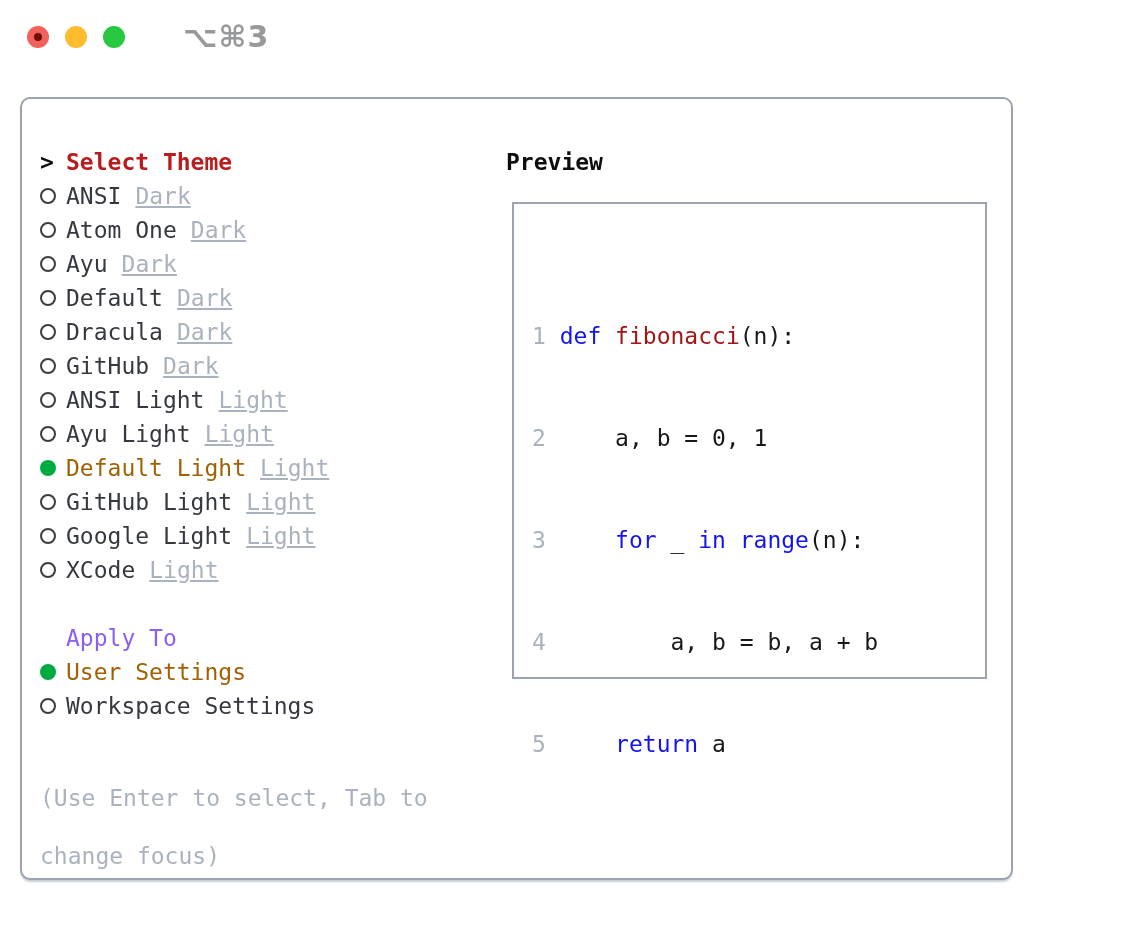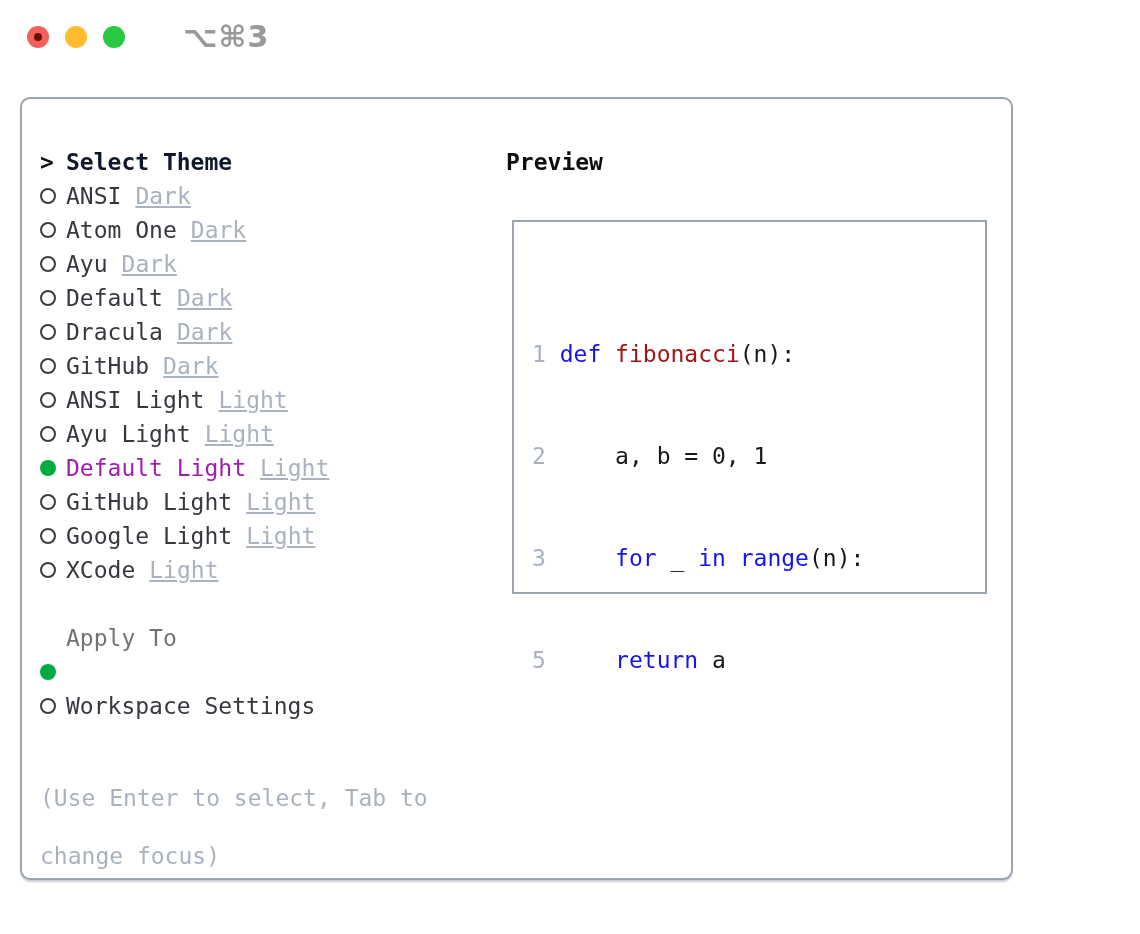--- a/index.html
+++ b/index.html
@@ -25,32 +25,32 @@
     border:2px solid #9aa3ae;border-radius:10px;background:#ffffff;
     box-shadow:0 3px 2px -1px rgba(154,163,174,.55);
   }
   
   .left-col{position:absolute;left:18px;top:46px;font-size:23px;line-height:34px;color:#35393f;}
   .row{height:34px;display:flex;align-items:center;white-space:pre;}
   .mark{width:26px;display:inline-flex;align-items:center;flex:none;}
   .cursor{font-weight:bold;color:#0c0d0e;}
   .ring{width:12px;height:12px;border:2px solid #3a3e44;border-radius:50%;}
   .dot{width:16px;height:16px;border-radius:50%;background:#00ab41;}
-  .list-title{font-weight:bold;color:#0f172a;}
+  .list-title{font-weight:bold;color:#b91c1c;}
   .name{color:#35393f;}
   .variant{color:#a9b2bd;margin-left:14px;text-decoration:underline;}
-  .sel .name{color:#a21caf;}
-  .section-title{color:#737373;}
+  .sel .name{color:#a16207;}
+  .section-title{color:#8b5cf6;}
   .help{color:#a9b2bd;margin-top:24px;}
   
   .preview-title{position:absolute;left:484px;top:46px;height:34px;display:flex;align-items:center;
     font-size:23px;font-weight:bold;color:#0c0d0e;}
   .preview-box{
-    position:absolute;left:490px;top:103px;width:475px;height:374px;
-    border:2px solid #9aa3ae;background:#ffffff;box-sizing:border-box;margin-top:18px;
+    position:absolute;left:490px;top:103px;width:475px;height:477px;
+    border:2px solid #9aa3ae;background:#ffffff;box-sizing:border-box;
   }
   .code{padding:47px 0 0 18px;font-size:23px;line-height:34px;white-space:pre;}
   .cl{height:34px;}
   .ln{color:#a9b2bd;}
   .kw{color:#1414f0;}
   .fn{color:#a31515;}
   .pl{color:#17181b;}
 </style>
 </head>
 <body>
@@ -137,39 +137,41 @@
       </div>
 
       <div class="row"></div>
 
       <div class="row">
         <span class="mark"></span>
         <span class="section-title">Apply To</span>
       </div>
       <div class="row sel">
         <span class="mark"><span class="dot"></span></span>
+        <span class="name">User Settings</span>
       </div>
       <div class="row">
         <span class="mark"><span class="ring"></span></span>
         <span class="name">Workspace Settings</span>
       </div>
 
       <div class="row"></div>
 
       <div class="row help">(Use Enter to select, Tab to</div>
       <div class="row help">change focus)</div>
     </div>
 
     <div class="preview-title">Preview</div>
 
     <div class="preview-box">
       <div class="code">
         <div class="cl"><span class="ln">1</span><span class="kw"> def </span><span class="fn">fibonacci</span><span class="pl">(n):</span></div>
         <div class="cl"><span class="ln">2</span><span class="pl">     a, b = 0, 1</span></div>
         <div class="cl"><span class="ln">3</span><span class="kw">     for </span><span class="pl">_ </span><span class="kw">in range</span><span class="pl">(n):</span></div>
+        <div class="cl"><span class="ln">4</span><span class="pl">         a, b = b, a + b</span></div>
         <div class="cl"><span class="ln">5</span><span class="kw">     return </span><span class="pl">a</span></div>
         <div class="cl"><span class="ln"></span><span class="pl"></span></div>
         <div class="cl"></div>
         
         
       </div>
     </div>
 
   </div>
 </div>

